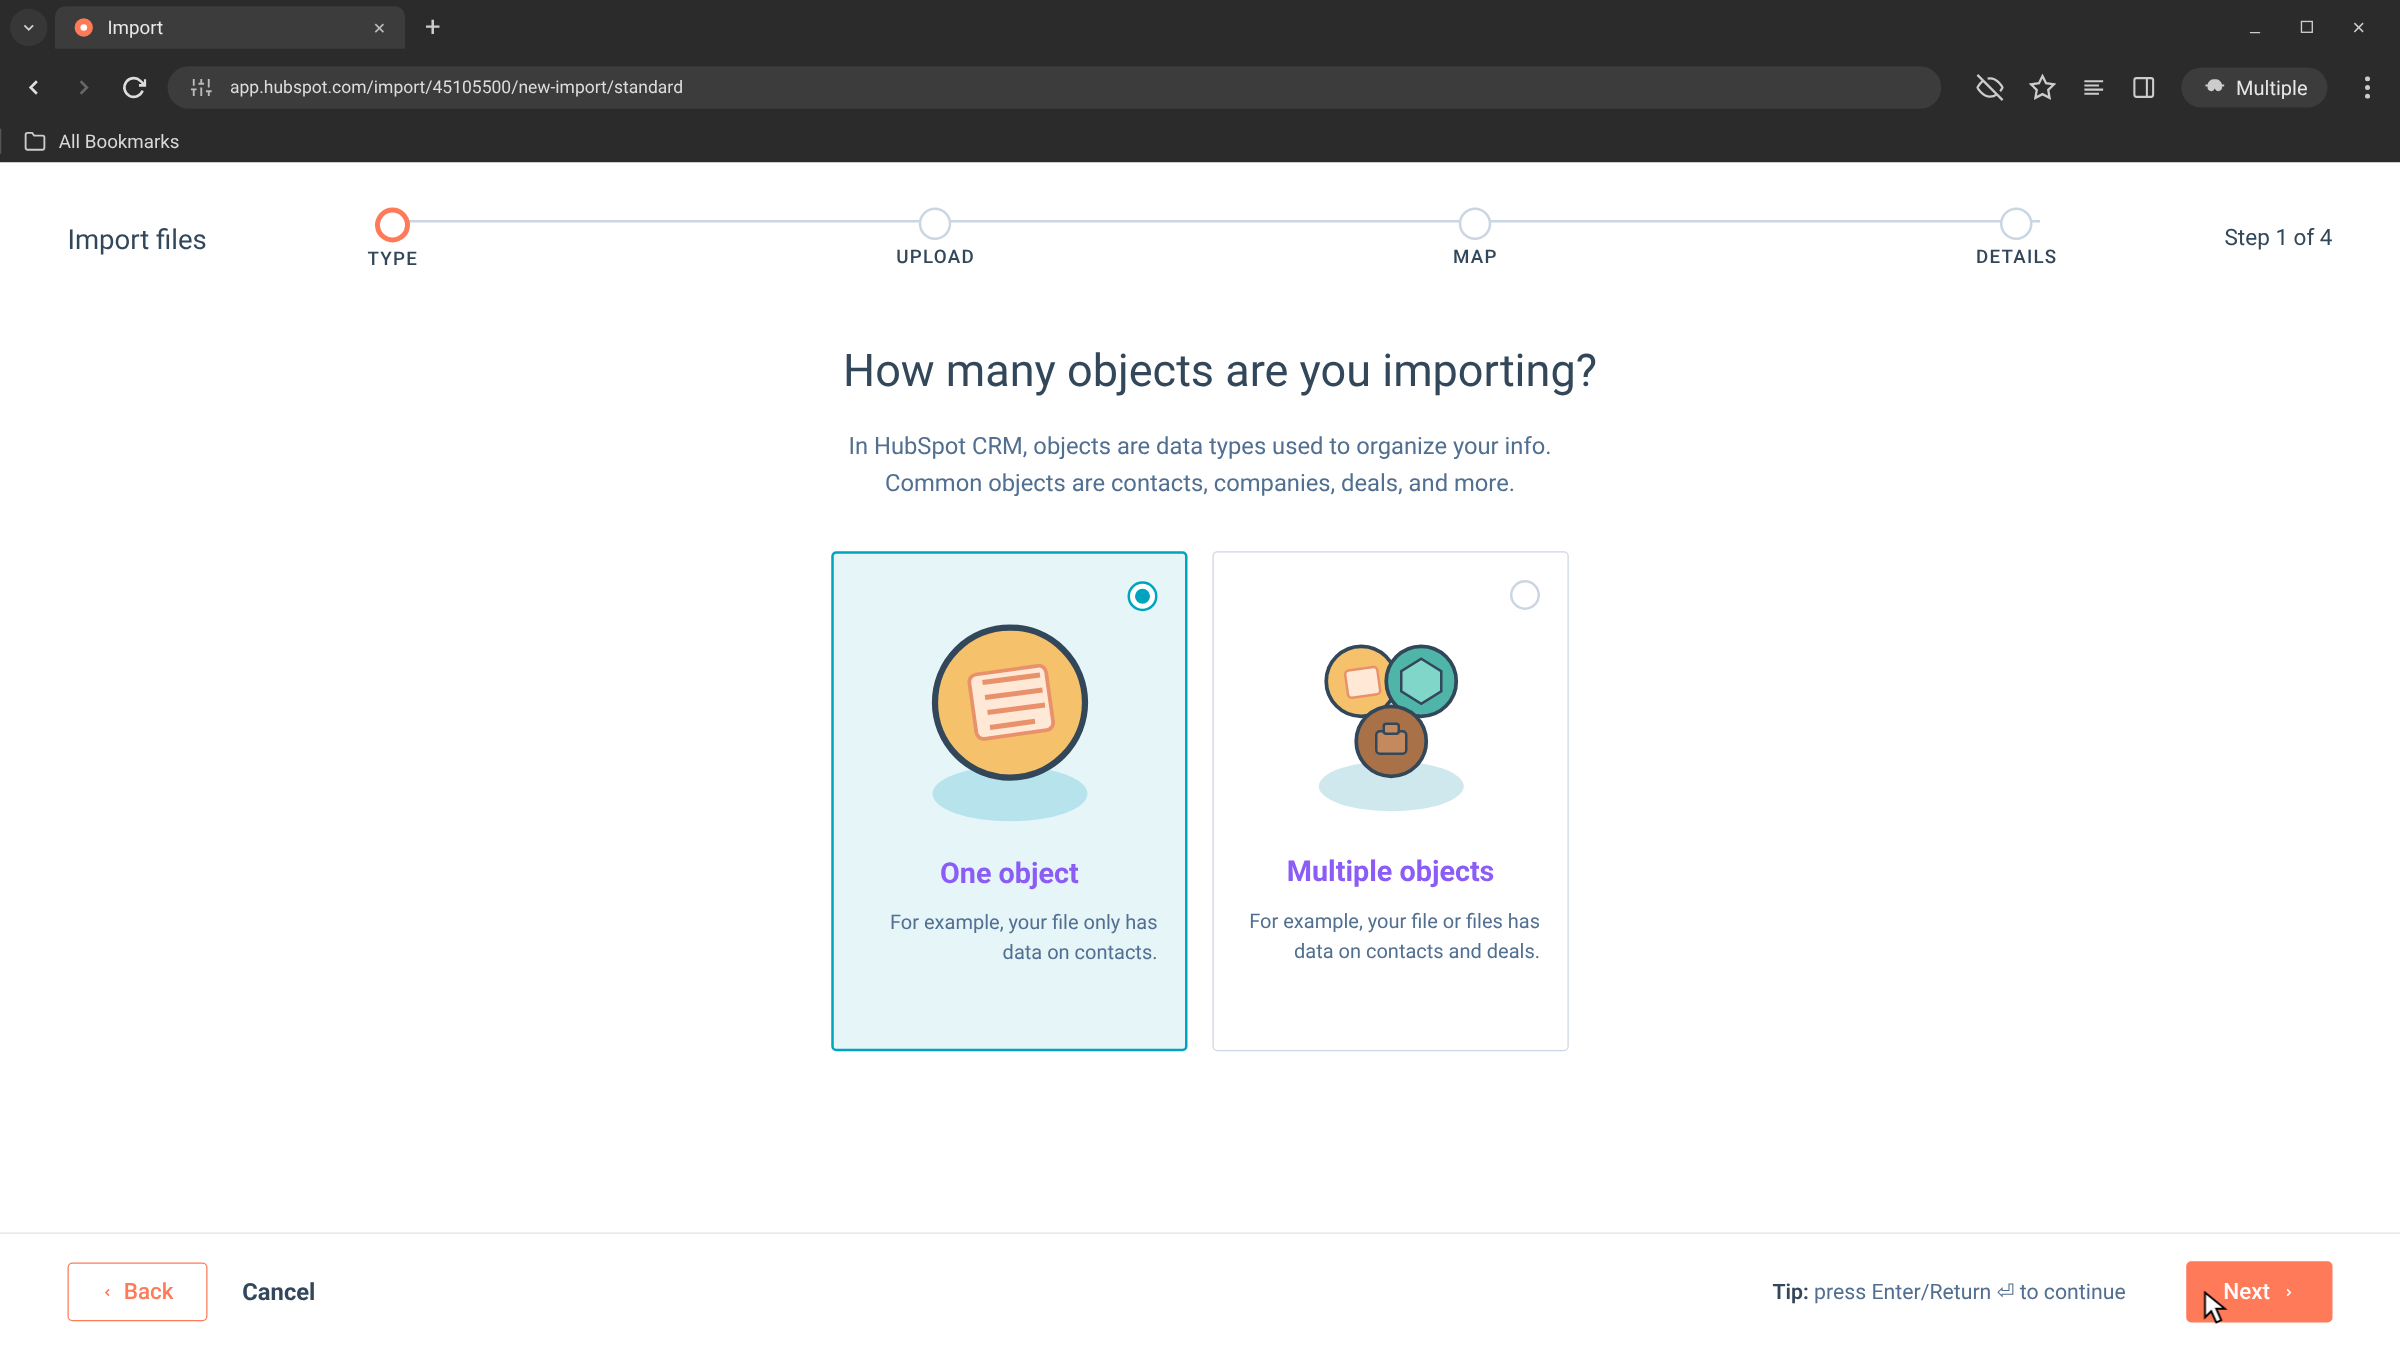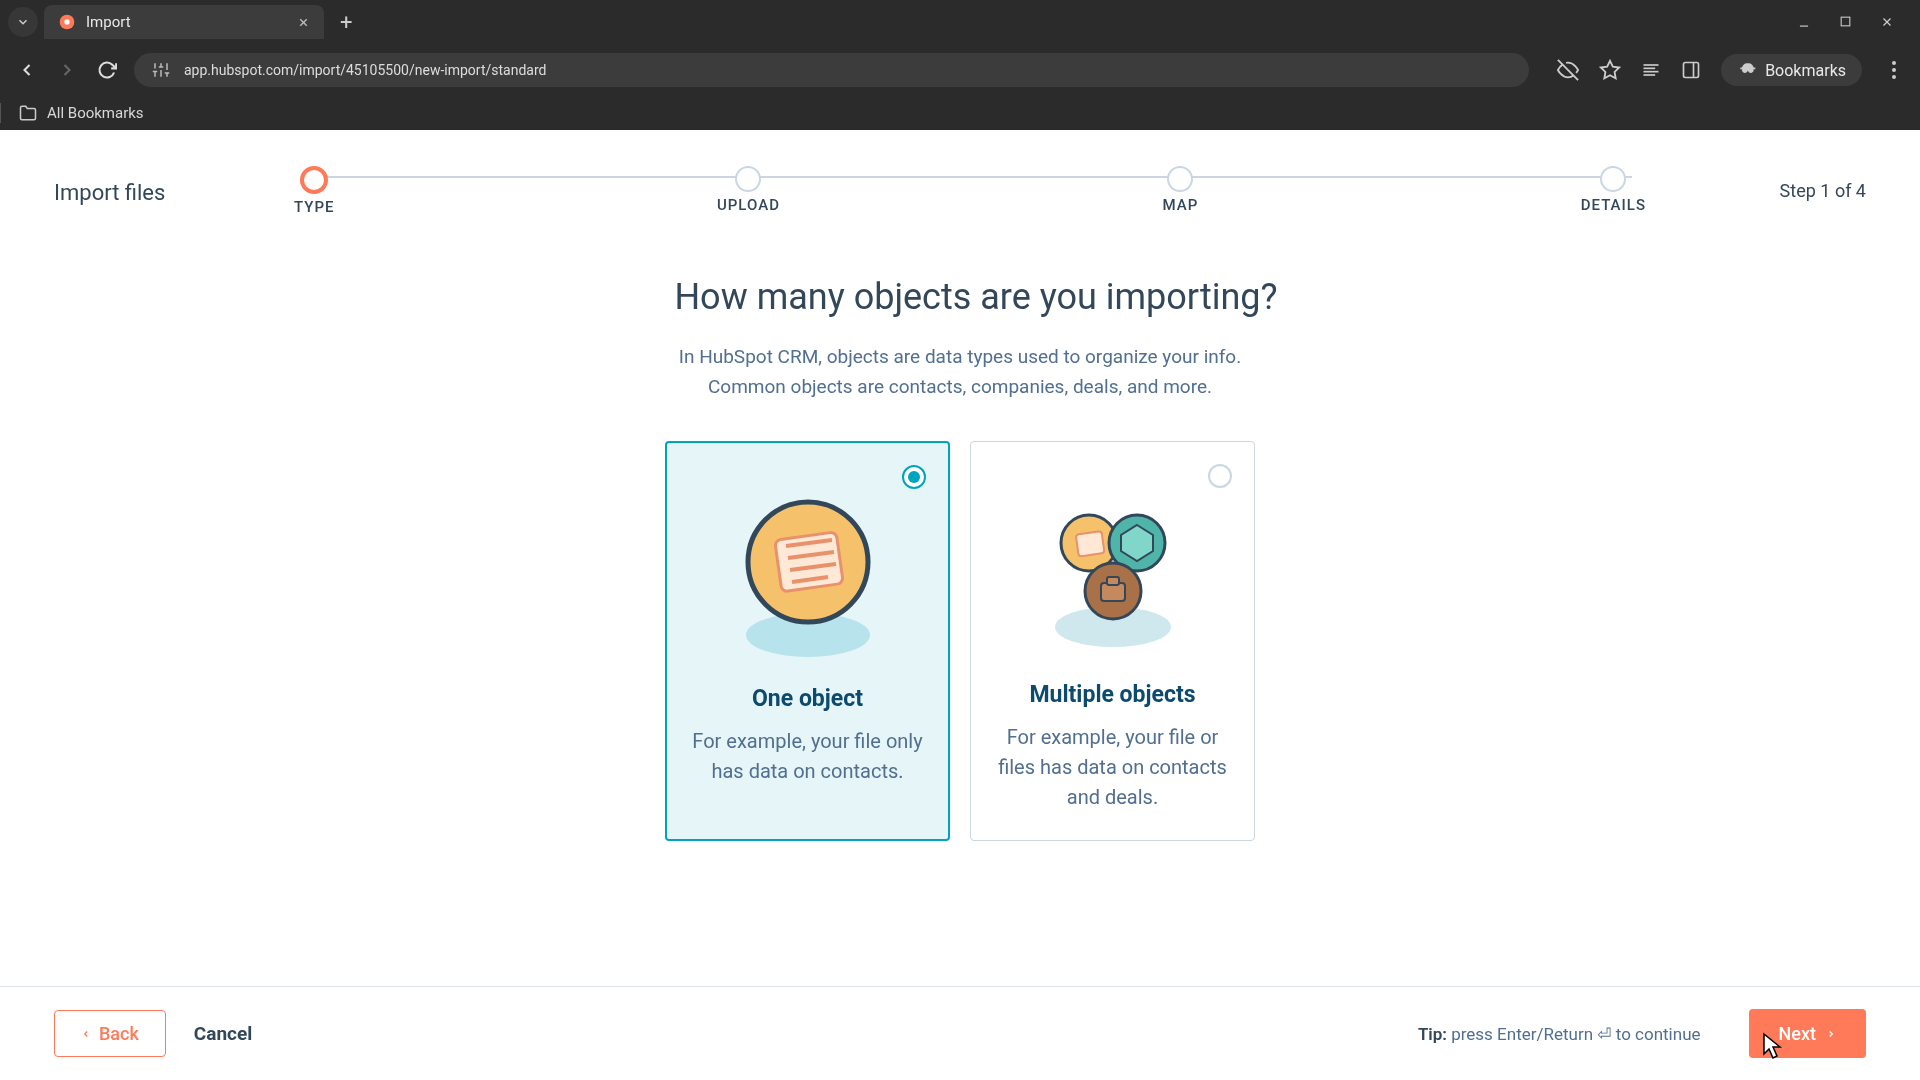--- a/index.html
+++ b/index.html
@@ -43,22 +43,22 @@
 .heading { font-size:36px; color:#33475b; font-weight:400; margin-bottom:24px;margin-left:32px; }
 .subtitle { font-size:19px; color:#516f90; text-align:center; line-height:1.6; max-width:700px; margin-bottom:38px; }
 
 .cards { display:flex; gap:20px; }
 .card { width:285px; height:400px; border:1px solid #cbd6e2; border-radius:4px; padding: 28px 22px; position:relative; display:flex; flex-direction:column; align-items:center; cursor:pointer; background:#fff; }
 .card.selected { border:2px solid #00a4bd; background:#e5f5f8; }
 .radio { position:absolute; top:22px; right:22px; width:24px; height:24px; border-radius:50%; border:2px solid #cbd6e2; background:#fff; display:flex; align-items:center; justify-content:center; }
 .radio.on { border-color:#00a4bd; }
 .radio.on::after { content:""; width:12px; height:12px; border-radius:50%; background:#00a4bd; }
 .card-illus { width:160px; height:180px; margin-top:14px; margin-bottom:20px; display:flex; align-items:center; justify-content:center; }
-.card-title { font-size:23px; font-weight:700; color:#0c4a6e; margin-bottom:14px; }
-.card-desc { font-size:20px; color:#516f90; text-align:center; line-height:1.5; }
+.card-title { font-size:23px; font-weight:700; color:#8b5cf6; margin-bottom:14px; }
+.card-desc { font-size:16px; color:#516f90; text-align:right; line-height:1.5; }
 
 .footer { height:94px; border-top:1px solid #dfe3eb; display:flex; align-items:center; padding: 0 54px; gap:28px; }
 .btn-back { border:1px solid #ff7a59; color:#ff7a59; background:#fff; padding:12px 26px; border-radius:4px; font-size:18px; font-weight:500; display:flex; align-items:center; gap:8px; cursor:pointer; }
 .btn-cancel { color:#33475b; font-size:19px; font-weight:700; background:none; border:none; cursor:pointer; }
 .tip { margin-left:auto; font-size:17px; color:#516f90; }
 .tip b { color:#33475b; font-weight:600; }
 .btn-next { background:#ff7a59; color:#fff; padding:14px 30px; border:none; border-radius:4px; font-size:18px; font-weight:500; display:flex; align-items:center; gap:10px; cursor:pointer; margin-left:20px; }
 
 
 .cursor { position:fixed; left:1762px; top:1032px; width:22px; height:28px; z-index:9999; pointer-events:none; }
@@ -169,21 +169,21 @@
             <rect x="3" y="3" width="18" height="18" rx="2"></rect>
             <line x1="15" y1="3" x2="15" y2="21"></line>
           </svg>
         </span>
       <div class="incognito-badge">
         <span>
             <svg width="20" height="20" viewBox="0 0 24 24" fill="#ccc">
               <path d="M12 4c-3 0-5 2-6 5H4v2h2.2c-.1.3-.2.7-.2 1 0 2 1.6 3.5 3.5 3.5 1.6 0 3-1.1 3.4-2.6h.2c.4 1.5 1.8 2.6 3.4 2.6 1.9 0 3.5-1.5 3.5-3.5 0-.3-.1-.7-.2-1H22V9h-2c-1-3-3-5-6-5h-2z"></path>
             </svg>
           </span>
-        <span>Bookmarks</span>
+        <span>Multiple</span>
       </div>
       <span class="menu-dots">
           <svg width="4" height="18" viewBox="0 0 4 18" fill="#ccc">
             <circle cx="2" cy="2" r="2"></circle>
             <circle cx="2" cy="9" r="2"></circle>
             <circle cx="2" cy="16" r="2"></circle>
           </svg>
         </span>
     </div>
   </div>

